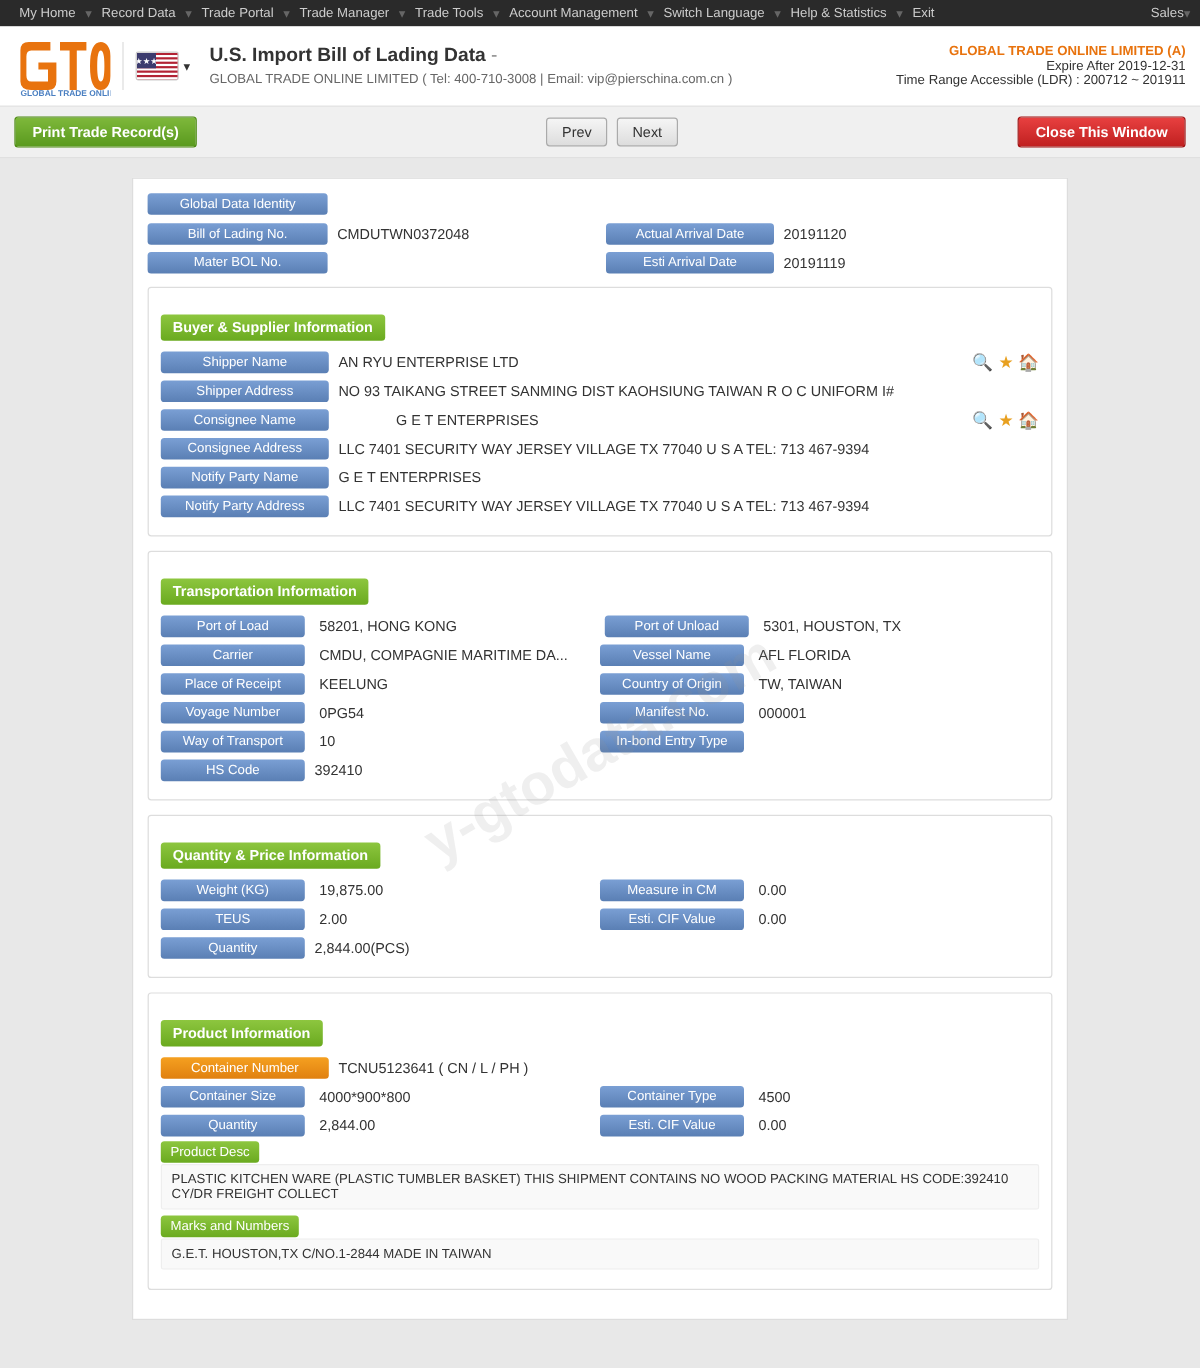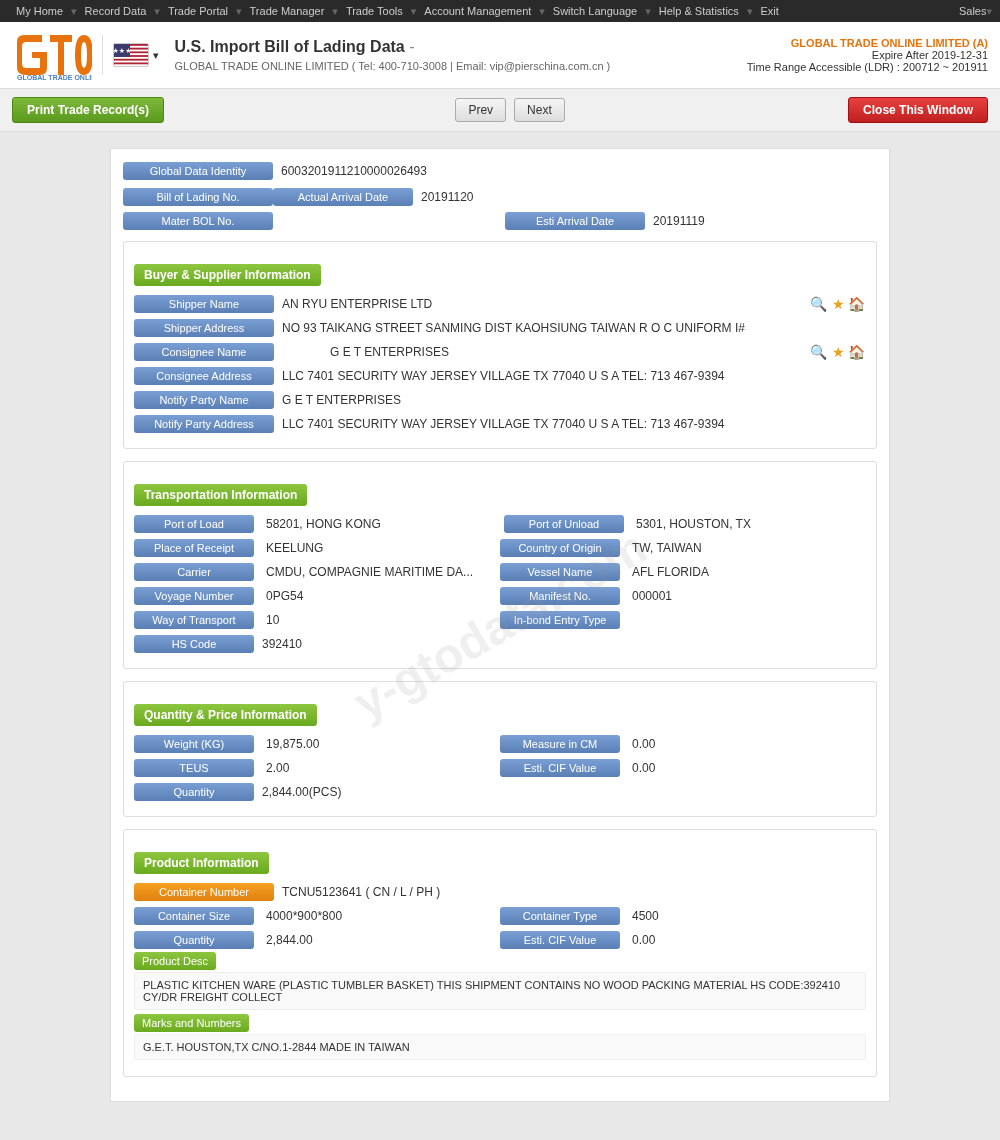--- a/index.html
+++ b/index.html
@@ -153,25 +153,25 @@
   <button class="btn-close">Close This Window</button>
 </div>
 
 <div style="background:#e8e8e8; padding:8px 12px;">
   <div class="main-content watermark-container">
     <div class="watermark">y-gtodata.com</div>
 
 
     <div class="info-row" style="margin-bottom:6px;">
       <span class="field-label" style="min-width:150px;">Global Data Identity</span>
-      <span class="field-value">6003201911210000026493</span>
     </div>
 
     <div class="info-row" style="margin-bottom:4px;">
       <span class="field-label" style="min-width:150px;">Bill of Lading No.</span>
+      <span class="field-value">CMDUTWN0372048</span>
       <span class="field-label" style="min-width:140px;">Actual Arrival Date</span>
       <span class="field-value">20191120</span>
     </div>
 
     <div class="info-row" style="margin-bottom:10px;">
       <span class="field-label" style="min-width:150px;">Mater BOL No.</span>
       <span class="field-value"></span>
       <span class="field-label" style="min-width:140px;">Esti Arrival Date</span>
       <span class="field-value">20191119</span>
     </div>
@@ -237,38 +237,38 @@
         </div>
         <div style="display:flex; flex:1; align-items:center; gap:4px;">
           <span class="field-label" style="min-width:120px;">Port of Unload</span>
           <span class="field-value">5301, HOUSTON, TX</span>
         </div>
       </div>
 
       
       <div class="info-row" style="margin-bottom:4px;">
         <div style="display:flex; flex:1; align-items:center; gap:4px;">
+          <span class="field-label" style="min-width:120px;">Carrier</span>
+          <span class="field-value" style="overflow:hidden; white-space:nowrap; text-overflow:ellipsis;">CMDU, COMPAGNIE MARITIME DA...</span>
+        </div>
+        <div style="display:flex; flex:1; align-items:center; gap:4px;">
+          <span class="field-label" style="min-width:120px;">Vessel Name</span>
+          <span class="field-value">AFL FLORIDA</span>
+        </div>
+      </div>
+
+      
+      <div class="info-row" style="margin-bottom:4px;">
+        <div style="display:flex; flex:1; align-items:center; gap:4px;">
           <span class="field-label" style="min-width:120px;">Place of Receipt</span>
           <span class="field-value">KEELUNG</span>
         </div>
         <div style="display:flex; flex:1; align-items:center; gap:4px;">
           <span class="field-label" style="min-width:120px;">Country of Origin</span>
           <span class="field-value">TW, TAIWAN</span>
-        </div>
-      </div>
-
-      
-      <div class="info-row" style="margin-bottom:4px;">
-        <div style="display:flex; flex:1; align-items:center; gap:4px;">
-          <span class="field-label" style="min-width:120px;">Carrier</span>
-          <span class="field-value" style="overflow:hidden; white-space:nowrap; text-overflow:ellipsis;">CMDU, COMPAGNIE MARITIME DA...</span>
-        </div>
-        <div style="display:flex; flex:1; align-items:center; gap:4px;">
-          <span class="field-label" style="min-width:120px;">Vessel Name</span>
-          <span class="field-value">AFL FLORIDA</span>
         </div>
       </div>
 
       
       <div class="info-row" style="margin-bottom:4px;">
         <div style="display:flex; flex:1; align-items:center; gap:4px;">
           <span class="field-label" style="min-width:120px;">Voyage Number</span>
           <span class="field-value">0PG54</span>
         </div>
         <div style="display:flex; flex:1; align-items:center; gap:4px;">

